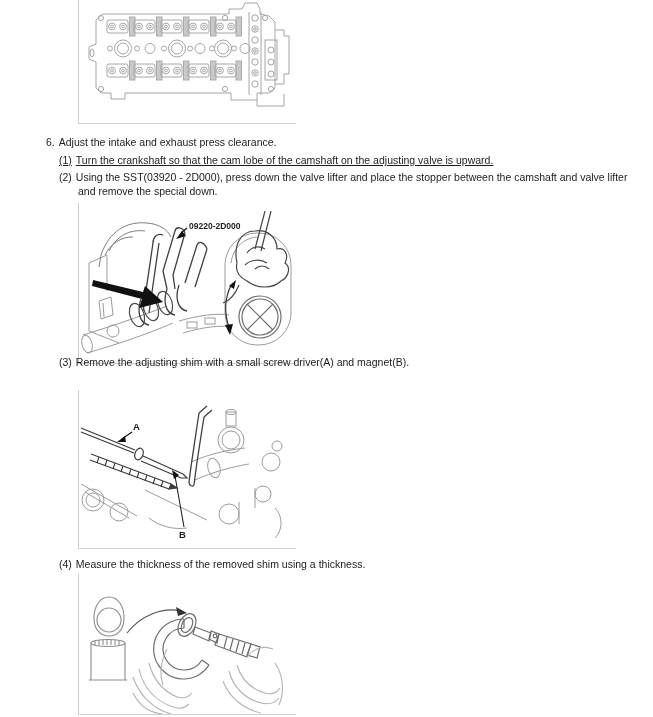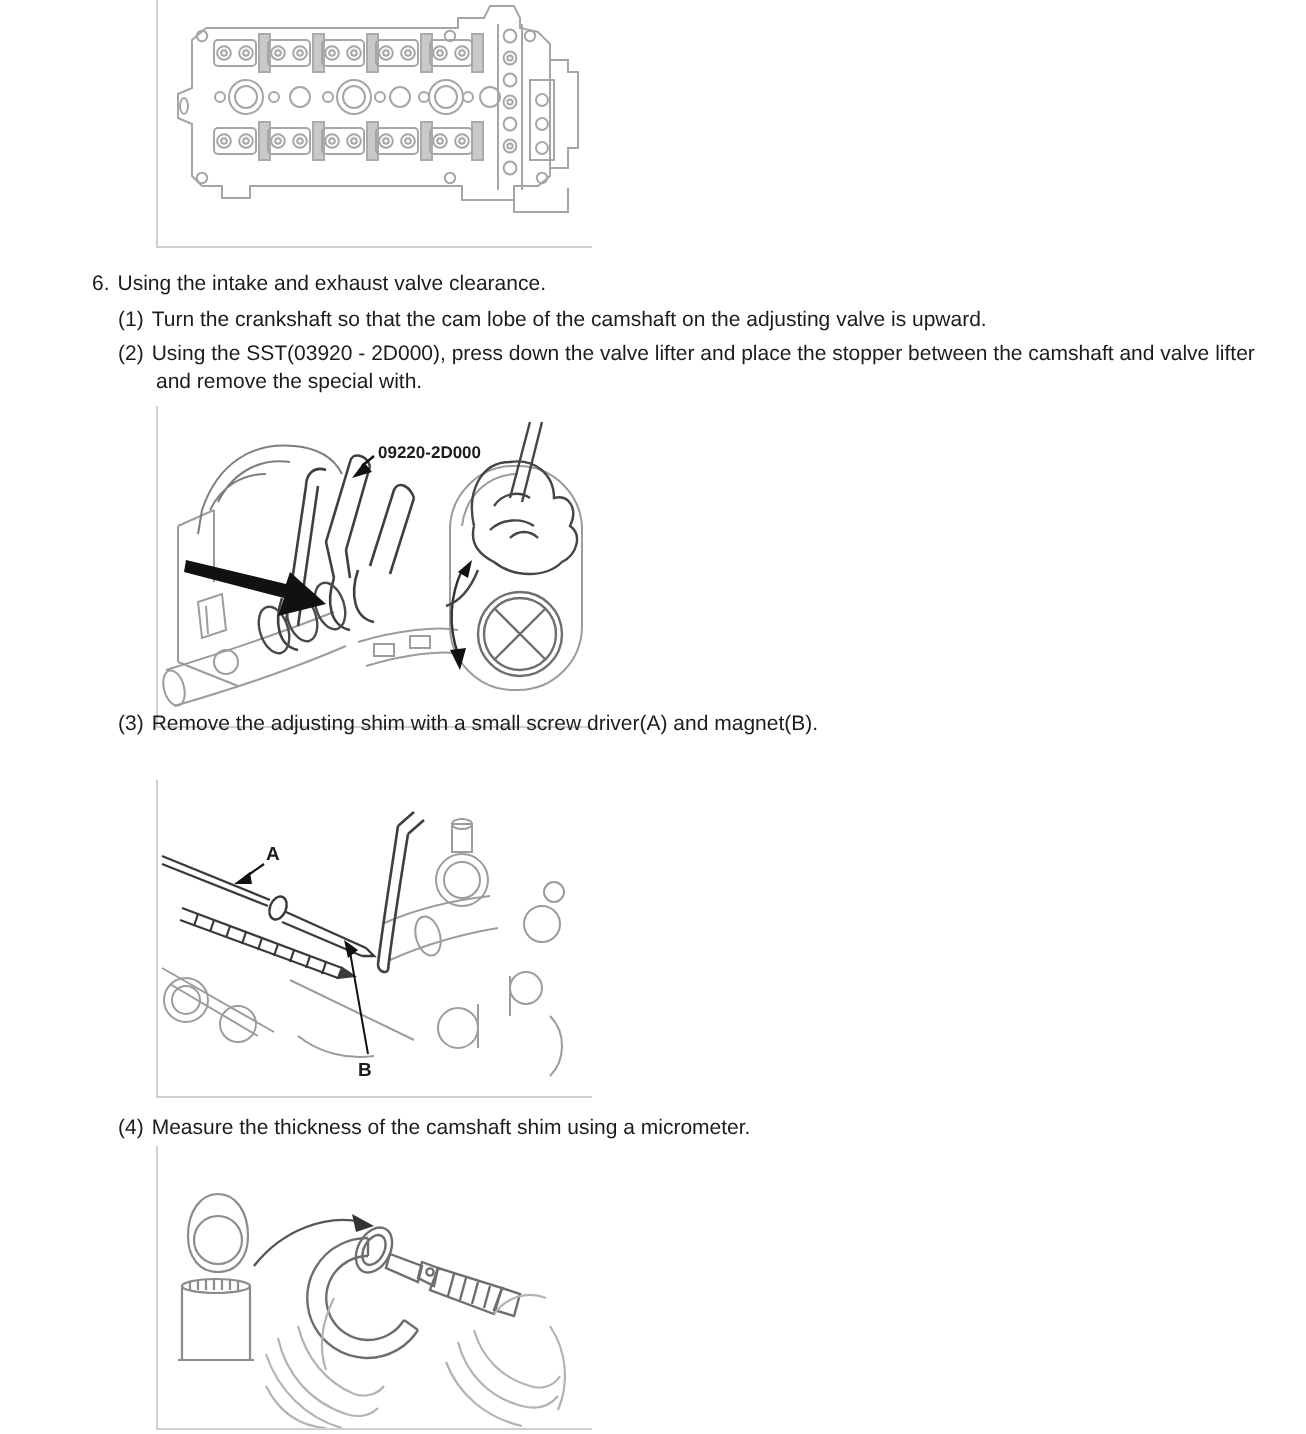--- a/index.html
+++ b/index.html
@@ -14,21 +14,21 @@
     position:absolute;left:78px;width:217px;
     border-left:1px solid #cfcfcf;border-bottom:1px solid #cfcfcf;
     box-sizing:content-box;background:#fff;
   }
   .figbox svg{display:block;}
   #fig1{top:0;height:123px;}
   #fig2{top:203px;height:160px;}
   #fig3{top:390px;height:158px;}
   #fig4{top:573px;height:141px;}
   #step-title{left:46px;top:136px;}
-  #sub1{left:59px;top:154px;}
+  #sub1{left:59px;top:154px;text-decoration:underline;}
   #sub2-l1{left:59px;top:171px;}
   #sub2-l2{left:78px;top:185px;}
   #sub3{left:59px;top:356px;}
   #sub4{left:59px;top:558px;}
   .svglabel{font-family:"Liberation Sans",sans-serif;font-weight:bold;}
 </style>
 </head>
 <body>
 
 <figure class="figbox" id="fig1" style="margin:0">
@@ -146,31 +146,31 @@
         <circle cx="146" cy="18" r="2.6"></circle>
       <circle cx="146" cy="89" r="2.6"></circle>
         <circle cx="186" cy="18" r="2.6"></circle>
         <circle cx="192" cy="89" r="2.6"></circle>
       <ellipse cx="13" cy="53" rx="2" ry="4"></ellipse>
     </g>
   </svg>
 </figure>
 
 <div class="txt" id="step-title">
-  <span class="num">6.</span><span>Using the intake and exhaust valve clearance.</span>
+  <span class="num">6.</span><span>Adjust the intake and exhaust press clearance.</span>
 </div>
 
 <div class="txt" id="sub1">
   <span class="num">(1)</span><span>Turn the crankshaft so that the cam lobe of the camshaft on the adjusting valve is upward.</span>
 </div>
 
 <div class="txt" id="sub2-l1">
   <span class="num">(2)</span><span>Using the SST(03920 - 2D000), press down the valve lifter and place the stopper between the camshaft and valve lifter</span>
 </div>
-<div class="txt" id="sub2-l2">and remove the special with.</div>
+<div class="txt" id="sub2-l2">and remove the special down.</div>
 
 <figure class="figbox" id="fig2" style="margin:0">
   <svg width="217" height="160" viewBox="0 0 217 160">
 
     <g stroke="#9c9c9c" fill="none" stroke-width="1">
       <path d="M10,60 L10,128 M10,60 L28,52 M28,52 L28,88 M10,128 L40,140"></path>
       <path d="M20,98 l12,-4 l2,18 l-12,4 z M24,100 l1,14"></path>
       <path d="M4,132 C30,124 60,114 88,103 M8,150 C36,142 66,132 94,120"></path>
       <ellipse cx="8" cy="141" rx="5" ry="9" transform="rotate(-15 8 141)"></ellipse>
       <path d="M100,118 C120,112 140,110 150,112 M104,130 C124,124 142,122 152,124"></path>
@@ -280,21 +280,21 @@
     </g>
     <g>
       <text class="svglabel" x="100" y="148" font-size="9.5" fill="#1c1c1c">B</text>
       <line x1="105" y1="137" x2="96" y2="86" stroke="#111" stroke-width="1"></line>
       <polygon points="93,80 100,85 95,89" fill="#111"></polygon>
     </g>
   </svg>
 </figure>
 
 <div class="txt" id="sub4">
-  <span class="num">(4)</span><span>Measure the thickness of the camshaft shim using a micrometer.</span>
+  <span class="num">(4)</span><span>Measure the thickness of the removed shim using a thickness.</span>
 </div>
 
 <figure class="figbox" id="fig4" style="margin:0">
   <svg width="217" height="141" viewBox="0 0 217 141">
 
     <g stroke="#8c8c8c" fill="none" stroke-width="1.1">
       <path d="M30,24 C21,24 15,33 15,45 C15,56 21,63 30,63 C39,63 45,56 45,45 C45,33 39,24 30,24 Z"></path>
       <circle cx="30" cy="47" r="12"></circle>
       <ellipse cx="29" cy="70" rx="17" ry="3.5"></ellipse>
       <path d="M16,68 l0,4 M20,67 l0,5 M24,67 l0,5 M28,67 l0,5 M32,67 l0,5 M36,67 l0,5 M40,67 l0,5"></path>

